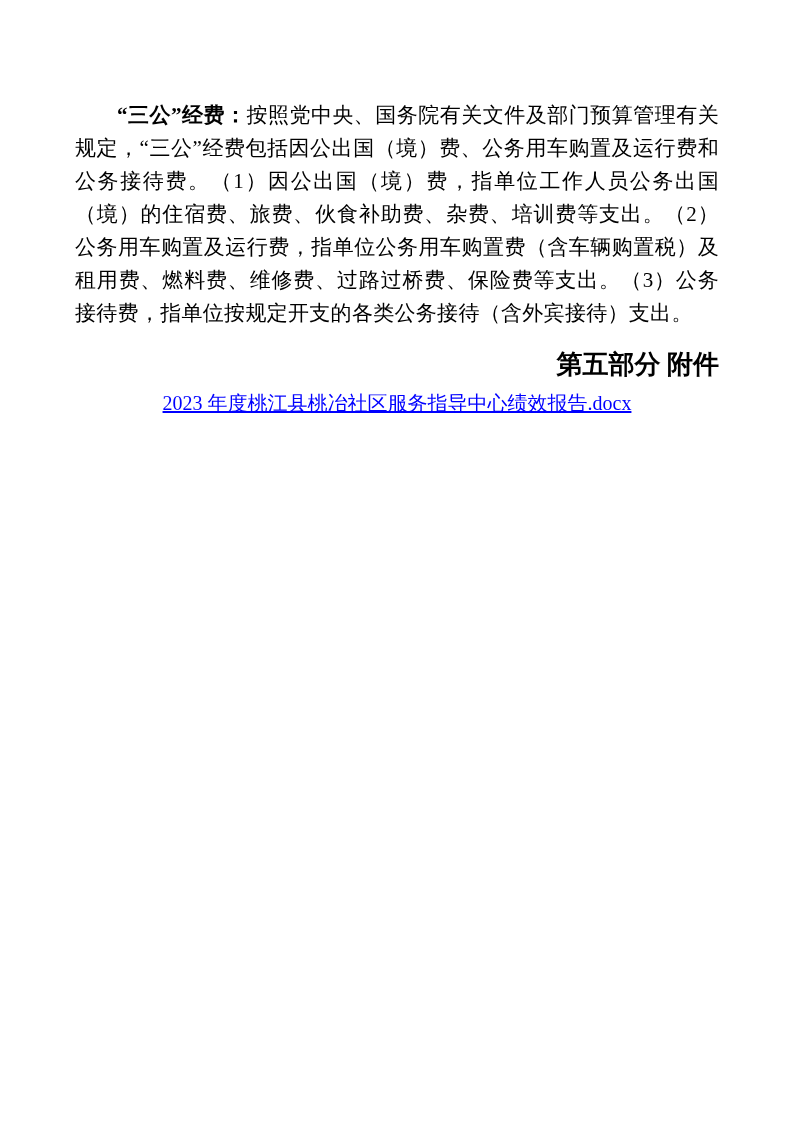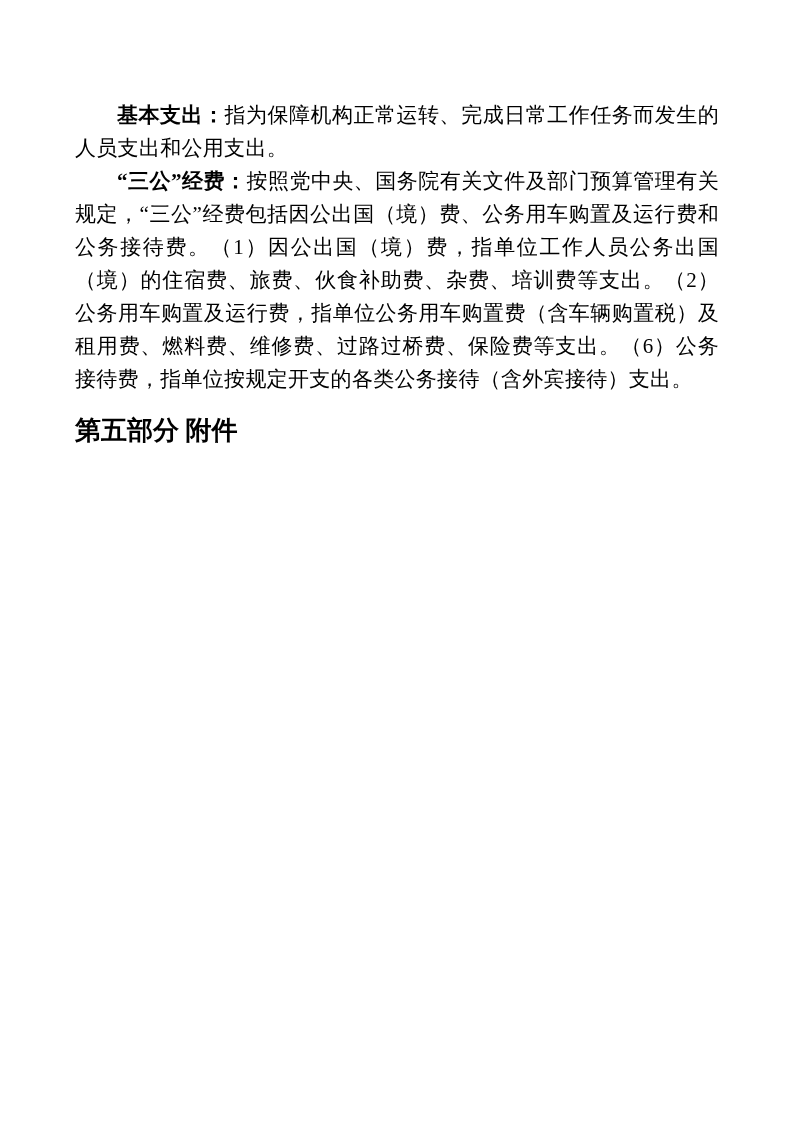--- a/index.html
+++ b/index.html
@@ -26,21 +26,21 @@
     line-height: 33px;
     text-align: justify;
     text-indent: 2em;
     letter-spacing: 0.3px;
   }
   .lead {
     font-weight: bold;
   }
   .section-heading {
     margin: 16px 0 0 0;
-    text-align: left;
+    text-align: right;
     font-size: 26px;
     font-weight: bold;
     line-height: 38px;
     font-family: "Liberation Serif", "DejaVu Serif", serif;
   }
   .attachment {
     margin-top: 4px;
     text-align: center;
     font-size: 20px;
     line-height: 30px;
@@ -50,24 +50,26 @@
     text-decoration: underline;
     cursor: pointer;
   }
 </style>
 </head>
 <body>
 
 <div class="page">
   <div class="content">
 
-    <p class="para"><span class="lead">基本支出：</span><span>指为保障机构正常运转、完成日常工作任务而发生的人员支出和公用支出。</span></p>
 
 
 
-    <p class="para"><span class="lead">“三公”经费：</span><span>按照党中央、国务院有关文件及部门预算管理有关规定，“三公”经费包括因公出国（境）费、公务用车购置及运行费和公务接待费。（1）因公出国（境）费，指单位工作人员公务出国（境）的住宿费、旅费、伙食补助费、杂费、培训费等支出。（2）公务用车购置及运行费，指单位公务用车购置费（含车辆购置税）及租用费、燃料费、维修费、过路过桥费、保险费等支出。（6）公务接待费，指单位按规定开支的各类公务接待（含外宾接待）支出。</span></p>
+    <p class="para"><span class="lead">“三公”经费：</span><span>按照党中央、国务院有关文件及部门预算管理有关规定，“三公”经费包括因公出国（境）费、公务用车购置及运行费和公务接待费。（1）因公出国（境）费，指单位工作人员公务出国（境）的住宿费、旅费、伙食补助费、杂费、培训费等支出。（2）公务用车购置及运行费，指单位公务用车购置费（含车辆购置税）及租用费、燃料费、维修费、过路过桥费、保险费等支出。（3）公务接待费，指单位按规定开支的各类公务接待（含外宾接待）支出。</span></p>
 
 
     <h2 class="section-heading">第五部分 附件</h2>
 
+    <div class="attachment">
+      <a>2023 年度桃江县桃冶社区服务指导中心绩效报告.docx</a>
+    </div>
 
   </div>
 </div>
 
 </body></html>

